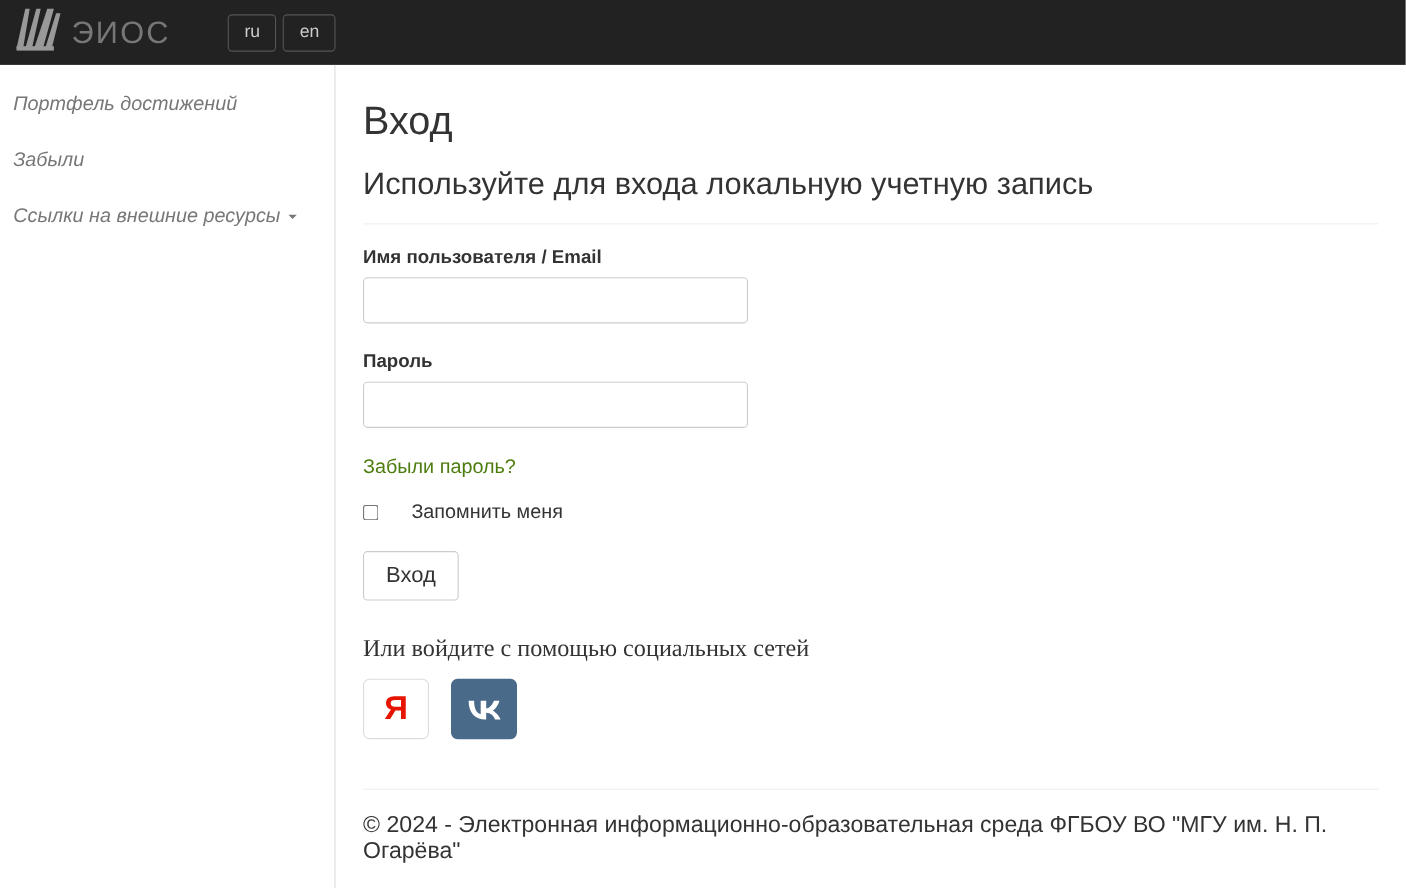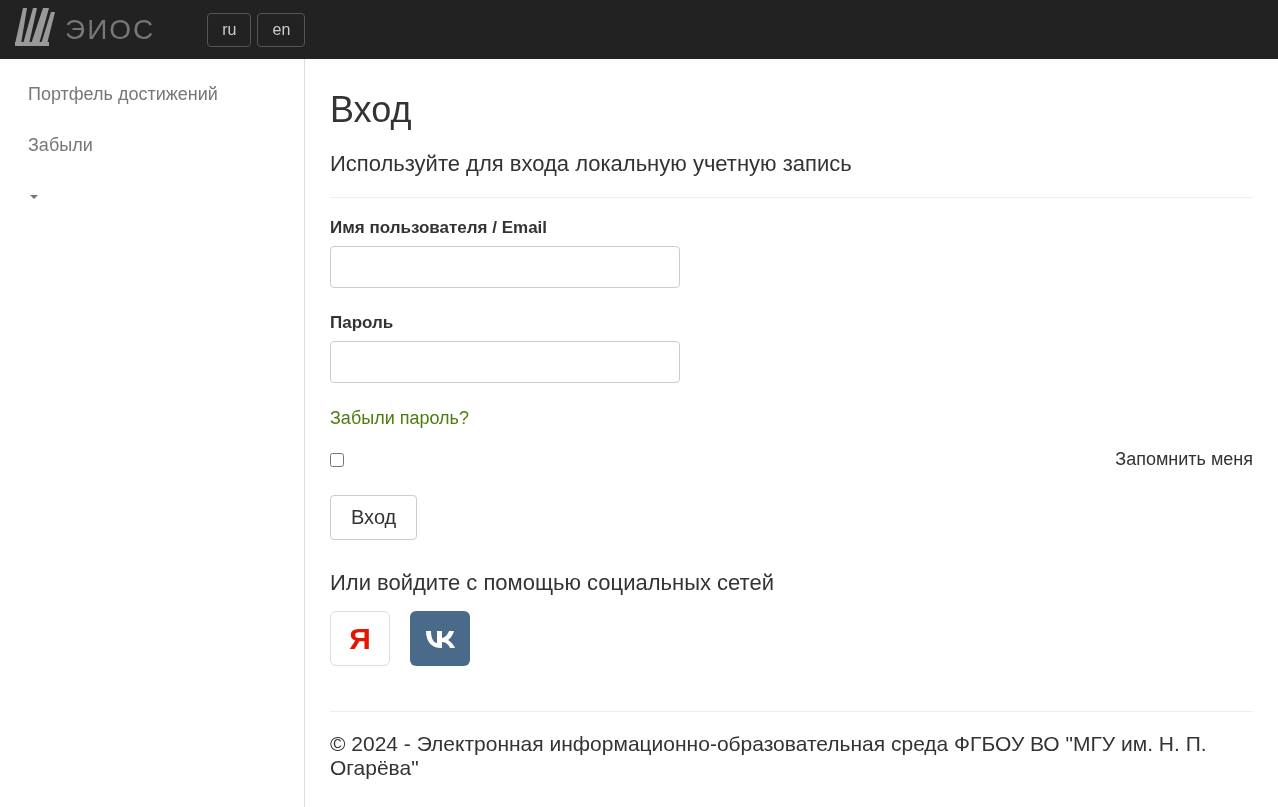--- a/index.html
+++ b/index.html
@@ -53,25 +53,26 @@
       display: flex;
     }
     .sidebar {
       width: 305px;
       border-right: 1px solid #ddd;
       padding: 10px 0;
       min-height: 749px;
     }
     .sidebar-item {
       display: block;
-      padding: 15px 28px;
+      padding: 15px 12px;
       color: #777;
       text-decoration: none;
       font-size: 18px;
       cursor: pointer;
+      font-style: italic;
     }
     .sidebar-item .caret {
       display: inline-block;
       width: 0;
       height: 0;
       margin-left: 2px;
       vertical-align: middle;
       border-top: 4px dashed #777;
       border-right: 4px solid transparent;
       border-left: 4px solid transparent;
@@ -80,21 +81,21 @@
       flex: 1;
       padding: 20px 25px;
     }
     h2.page-title {
       font-size: 36px;
       font-weight: 500;
       margin-bottom: 20px;
       margin-top: 10px;
     }
     h4.subtitle {
-      font-size: 22px;
+      font-size: 28px;
       font-weight: 500;
       margin-bottom: 20px;
     }
     hr {
       border: none;
       border-top: 1px solid #eee;
       margin: 20px 0;
     }
     .form-group {
       margin-bottom: 25px;
@@ -119,21 +120,20 @@
       color: #4d7c0f;
       text-decoration: none;
       font-size: 18px;
       display: inline-block;
       margin-bottom: 20px;
     }
     .checkbox-row {
       display: flex;
       align-items: center;
       margin-bottom: 25px;
-      justify-content: space-between;
     }
     .checkbox-row input[type="checkbox"] {
       width: 14px;
       height: 14px;
       margin-right: 30px;
       cursor: pointer;
     }
     .checkbox-row label {
       font-size: 18px;
       cursor: pointer;
@@ -145,20 +145,21 @@
       padding: 10px 20px;
       font-size: 20px;
       cursor: pointer;
       color: #333;
     }
     .social-title {
       font-size: 22px;
       font-weight: 500;
       margin-top: 30px;
       margin-bottom: 15px;
+      font-family: Liberation Serif, serif;
     }
     .social-buttons {
       display: flex;
       gap: 20px;
     }
     .social-btn {
       width: 60px;
       height: 55px;
       border: 1px solid #ddd;
       border-radius: 6px;
@@ -213,20 +214,21 @@
 
 <div class="layout">
   <aside class="sidebar">
     <a class="sidebar-item">
       <span>Портфель достижений</span>
     </a>
     <a class="sidebar-item">
       <span>Забыли</span>
     </a>
     <a class="sidebar-item">
+      <span>Ссылки на внешние ресурсы</span>
       <span class="caret"></span>
     </a>
   </aside>
 
   <main class="main">
     <h2 class="page-title">Вход</h2>
     <h4 class="subtitle">Используйте для входа локальную учетную запись</h4>
     <hr>
 
     <div class="form-group">

